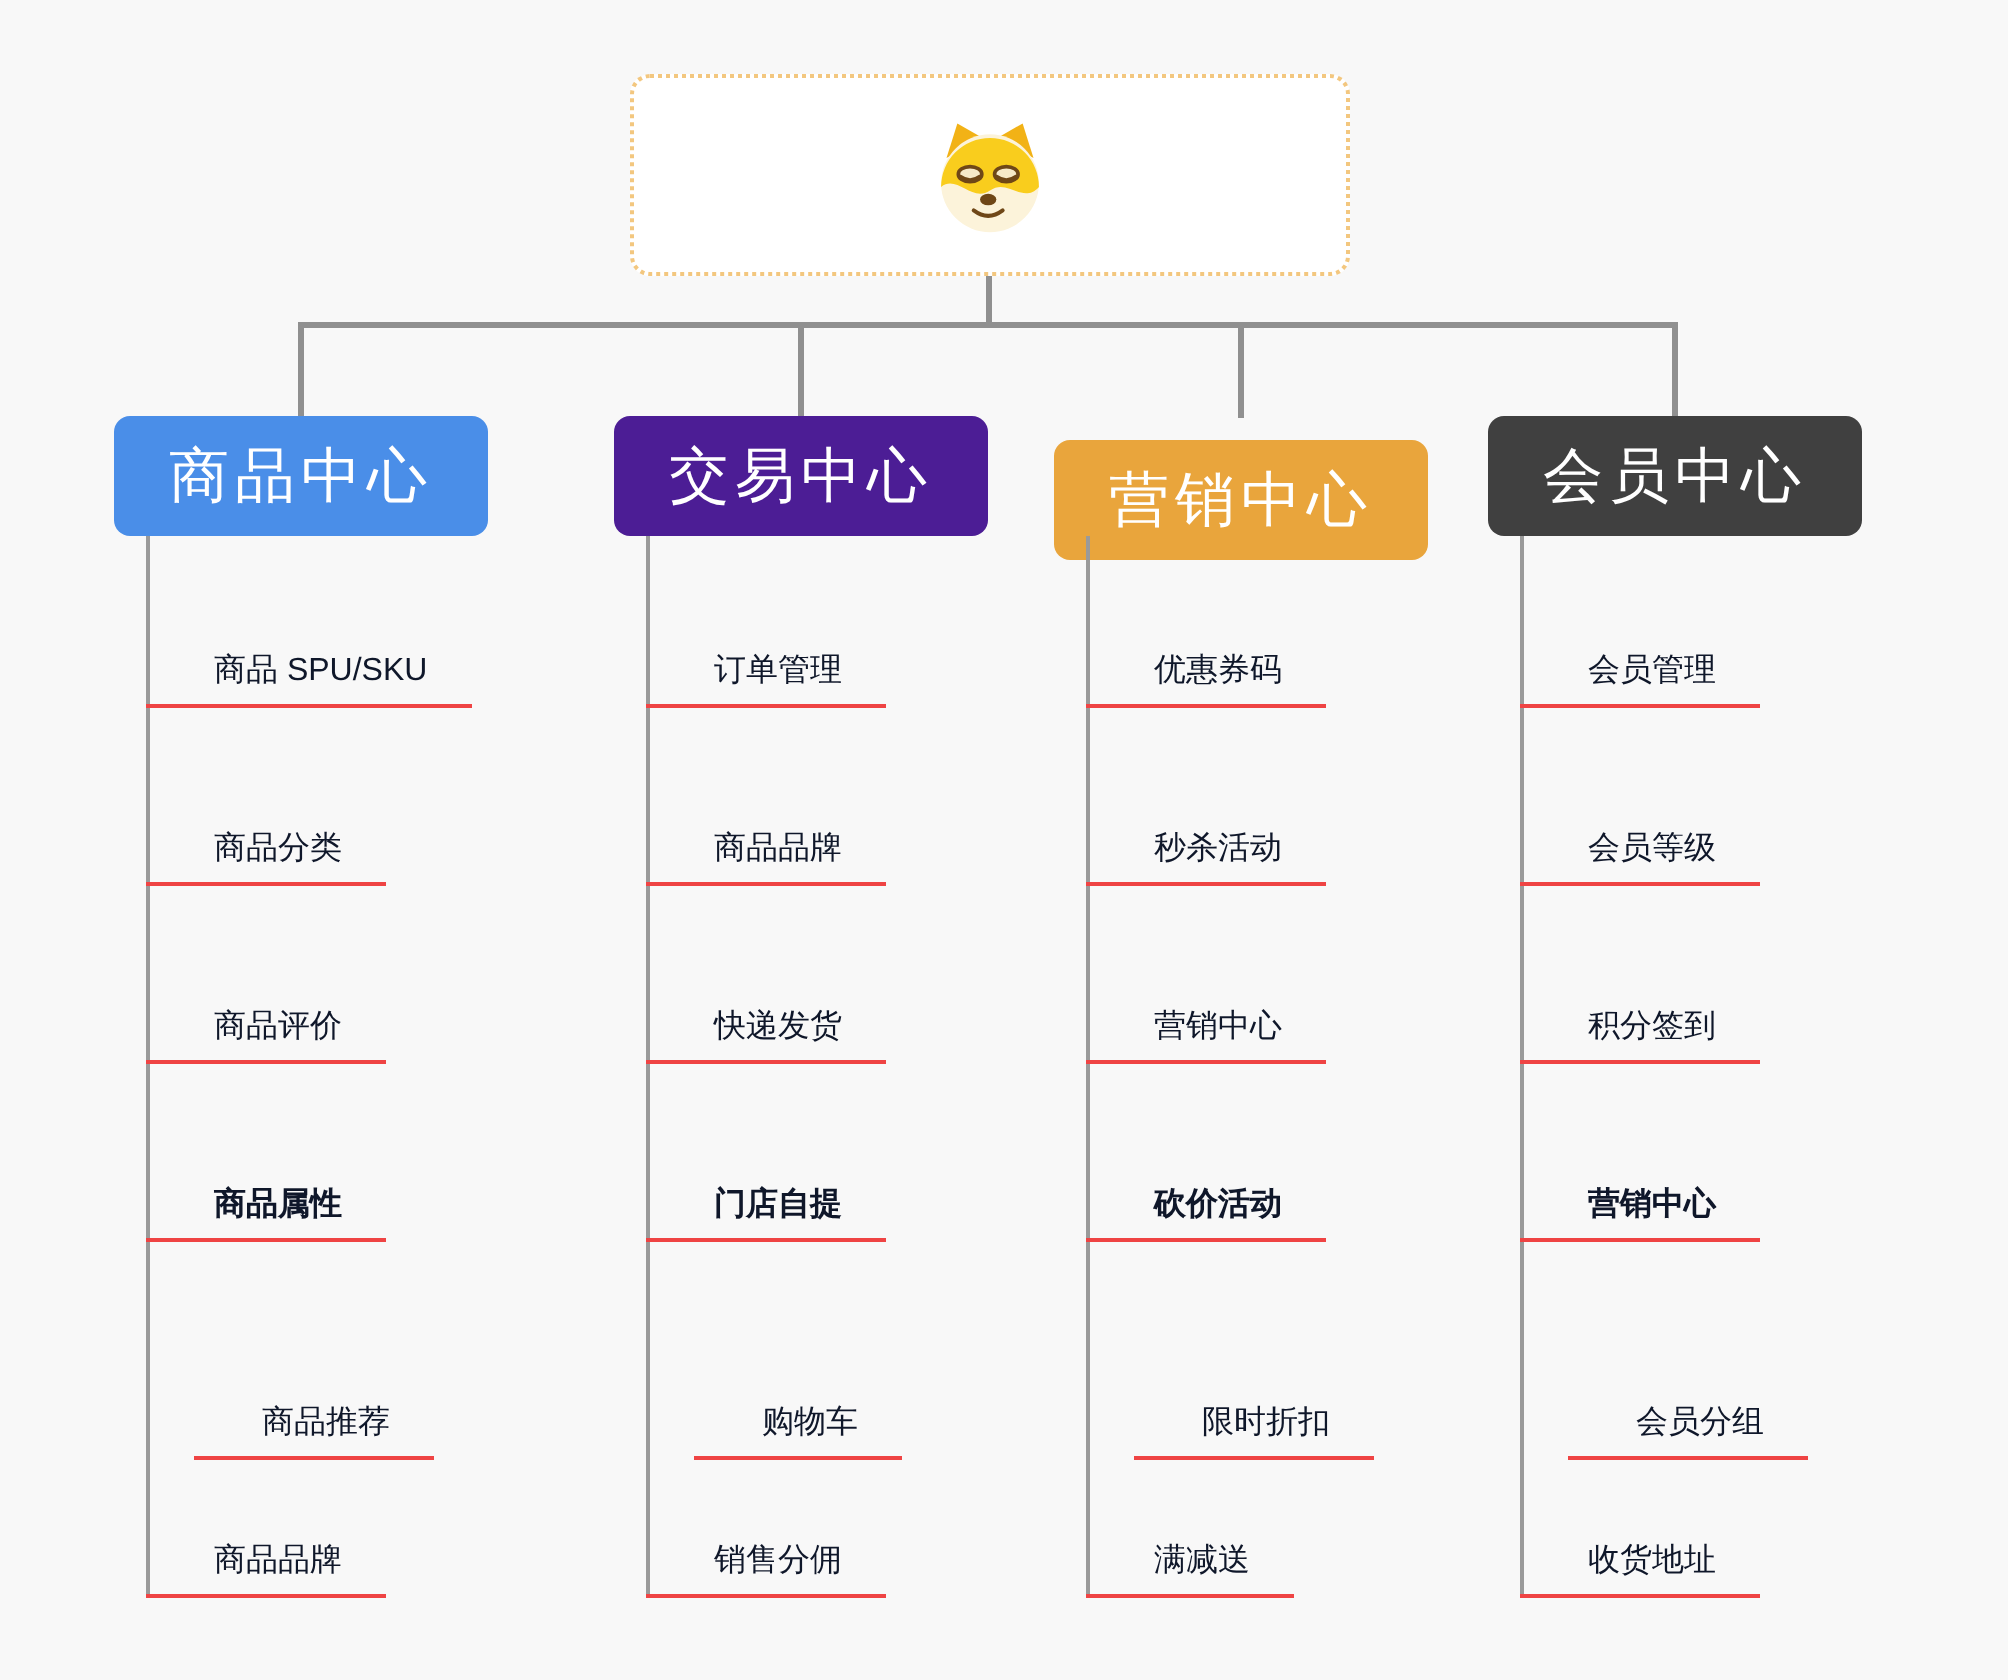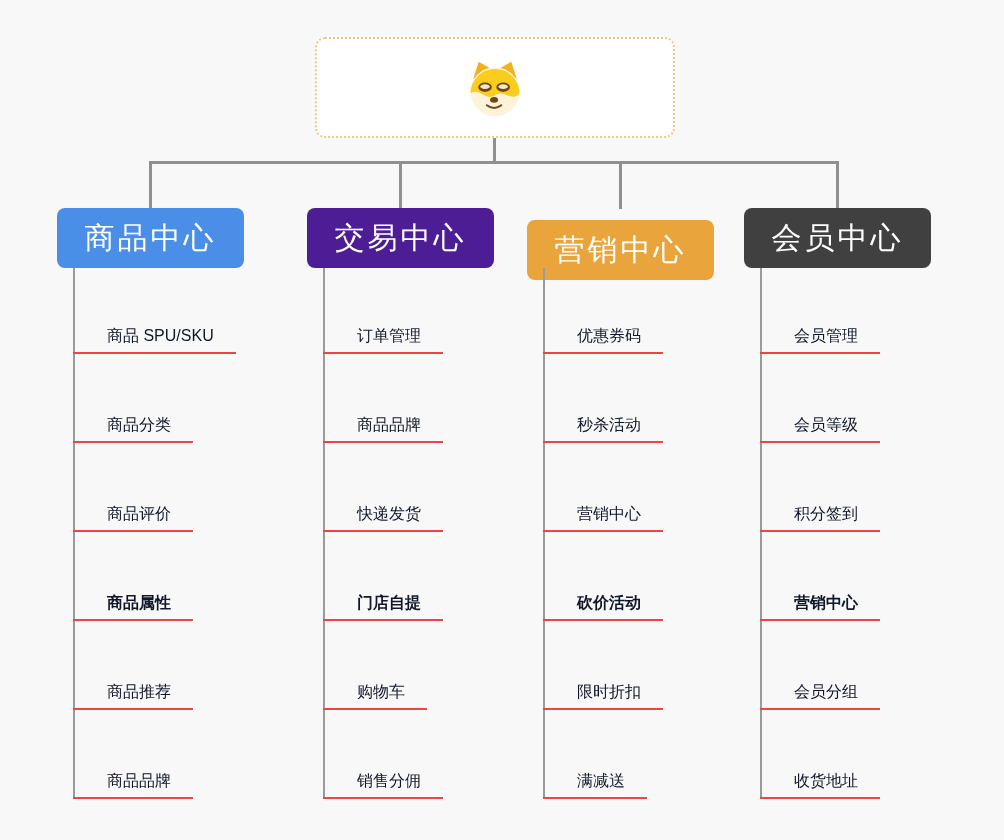--- a/index.html
+++ b/index.html
@@ -50,21 +50,21 @@
   .spine{position:absolute;left:16px;top:268px;width:2px;height:531px;background:#9a9a9a;}
 
   .child{
     position:absolute;left:16px;height:46px;box-sizing:border-box;
     display:flex;align-items:flex-end;
     padding:0 22px 7px 34px;
     border-bottom:2px solid #ef4444;
     font-size:16px;color:#0f172a;white-space:nowrap;line-height:1.1;
   }
   .c0{top:308px;} .c1{top:397px;} .c2{top:486px;}
-  .c3{top:575px;font-weight:bold;} .c4{top:664px;} .c5{top:753px;}
+  .c3{top:575px;font-weight:bold;} .c4{top:684px;margin-left:24px;} .c5{top:753px;}
 </style>
 </head>
 <body>
 
 <div class="canvas">
 
   <div class="line stem"></div>
   <div class="line bus"></div>
   <div class="line drop drop-0"></div>
   <div class="line drop drop-1"></div>

